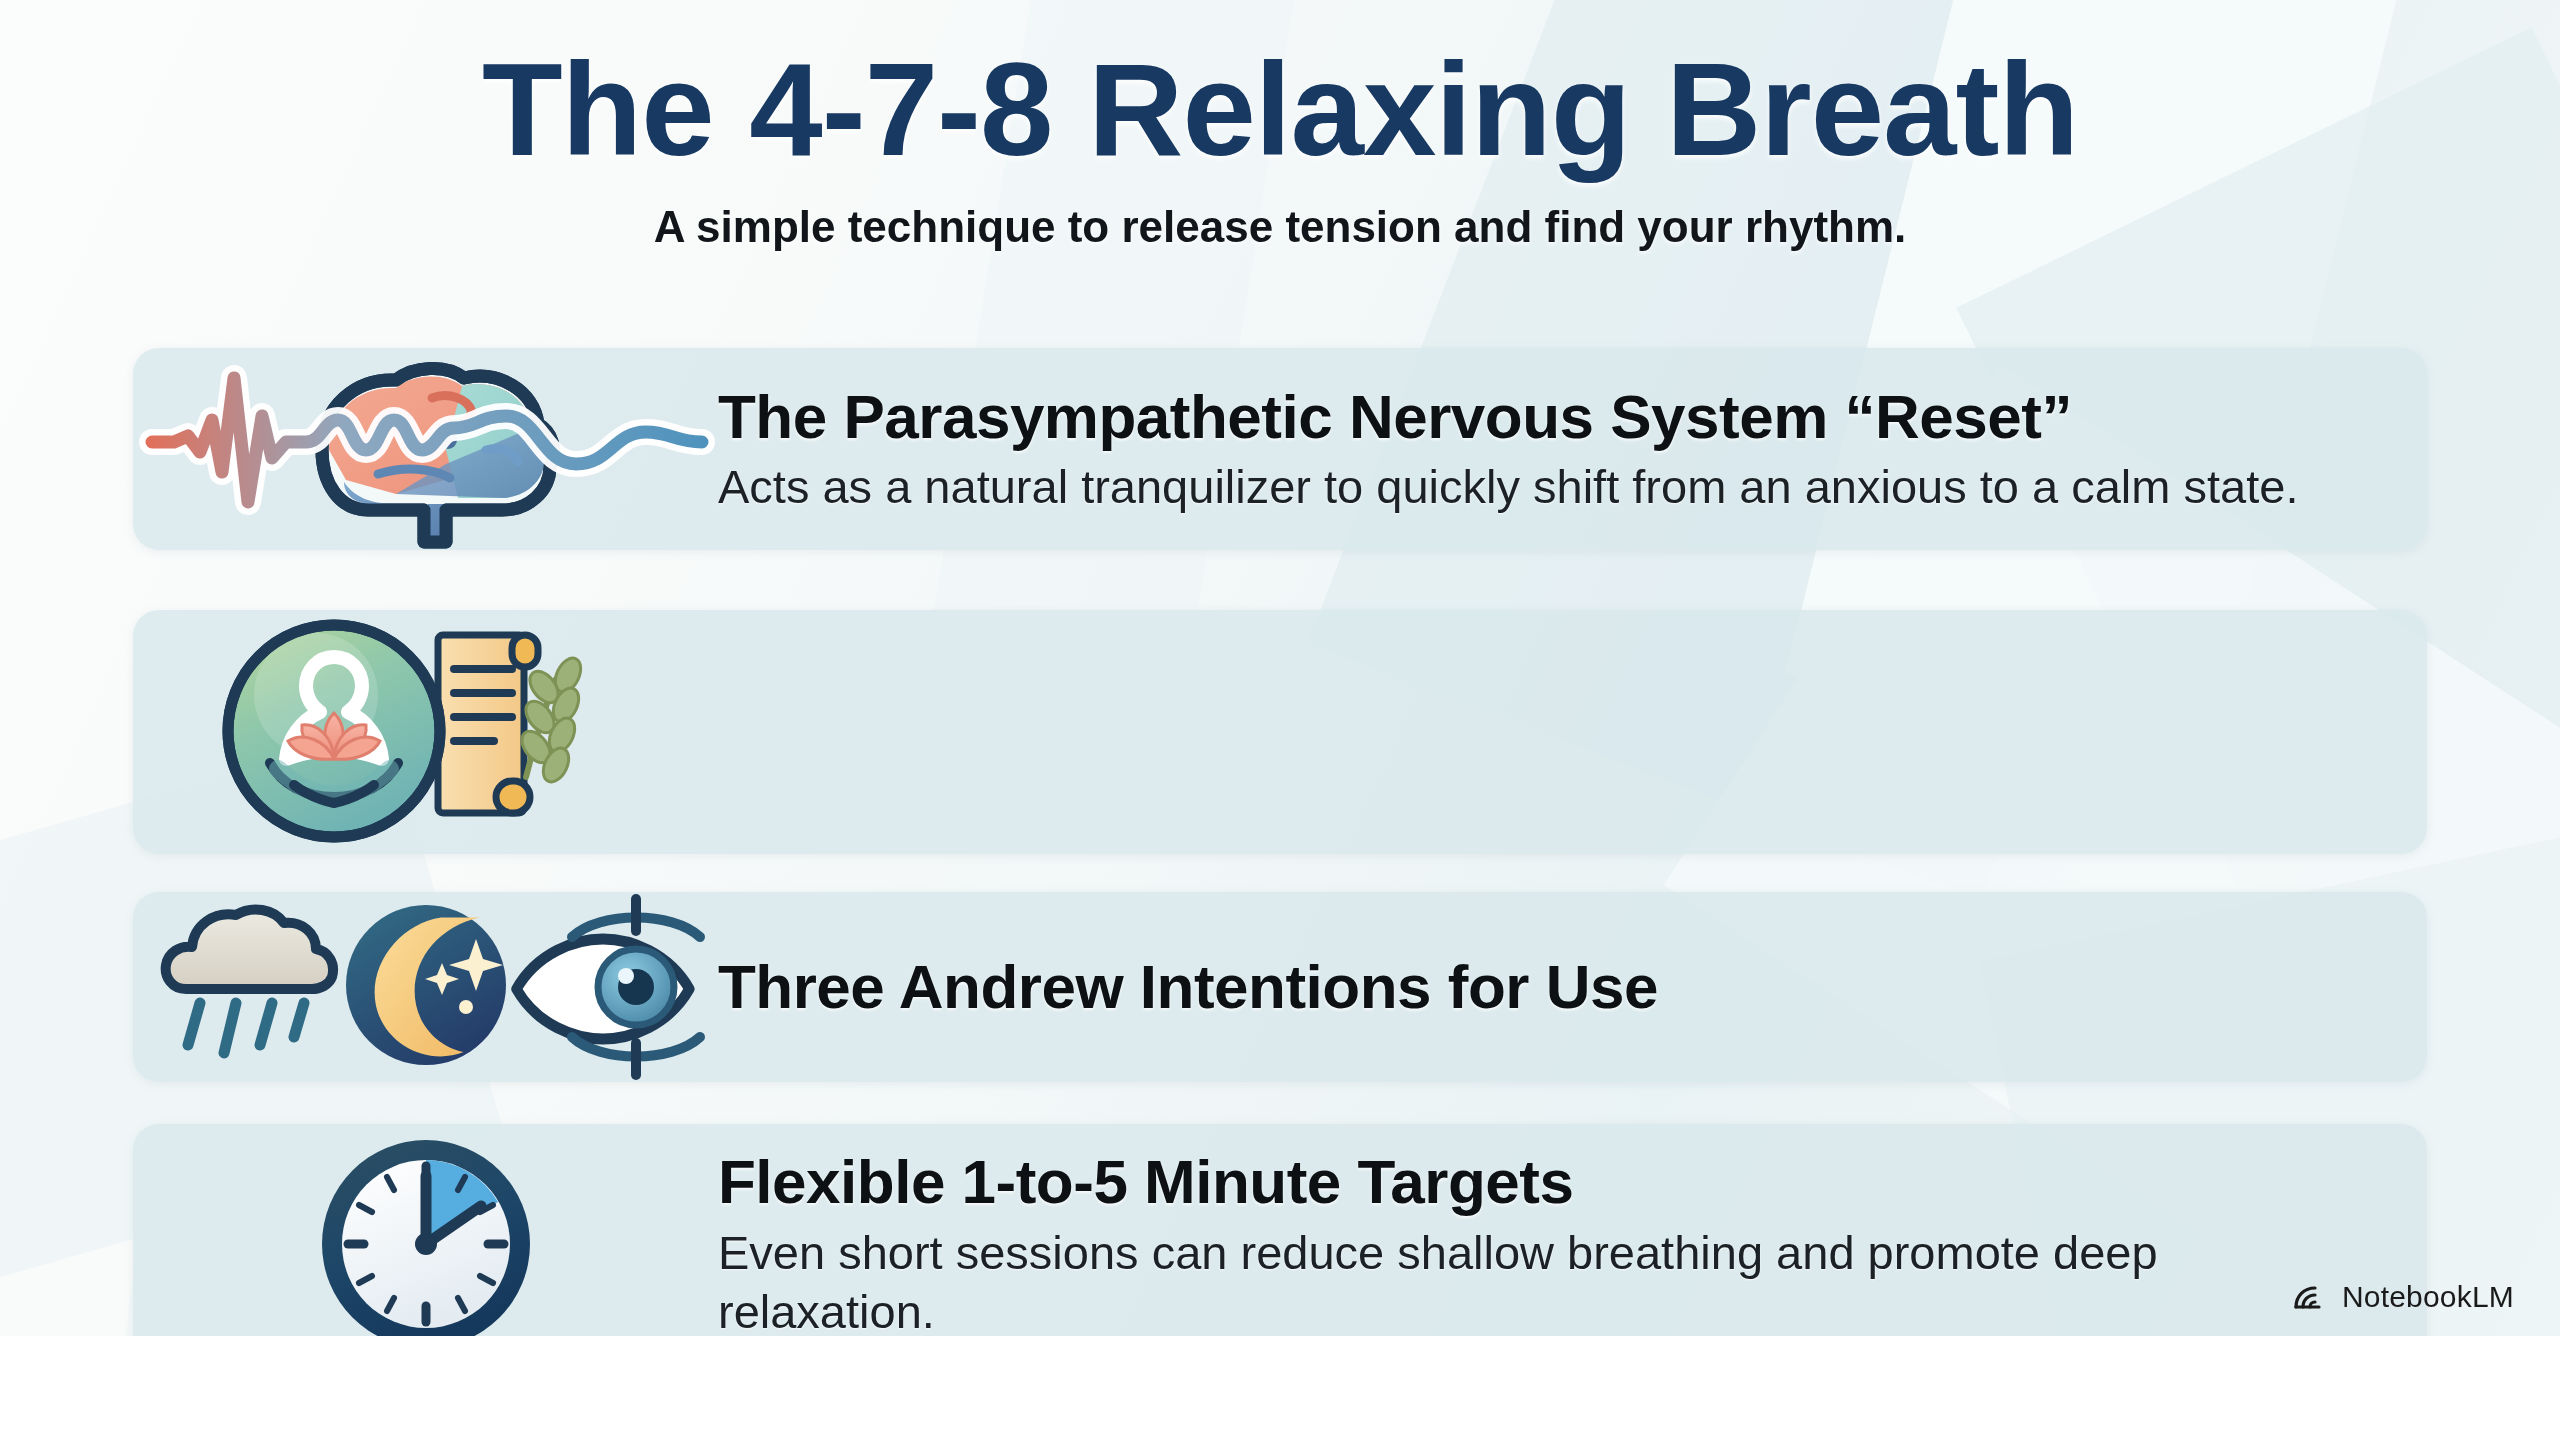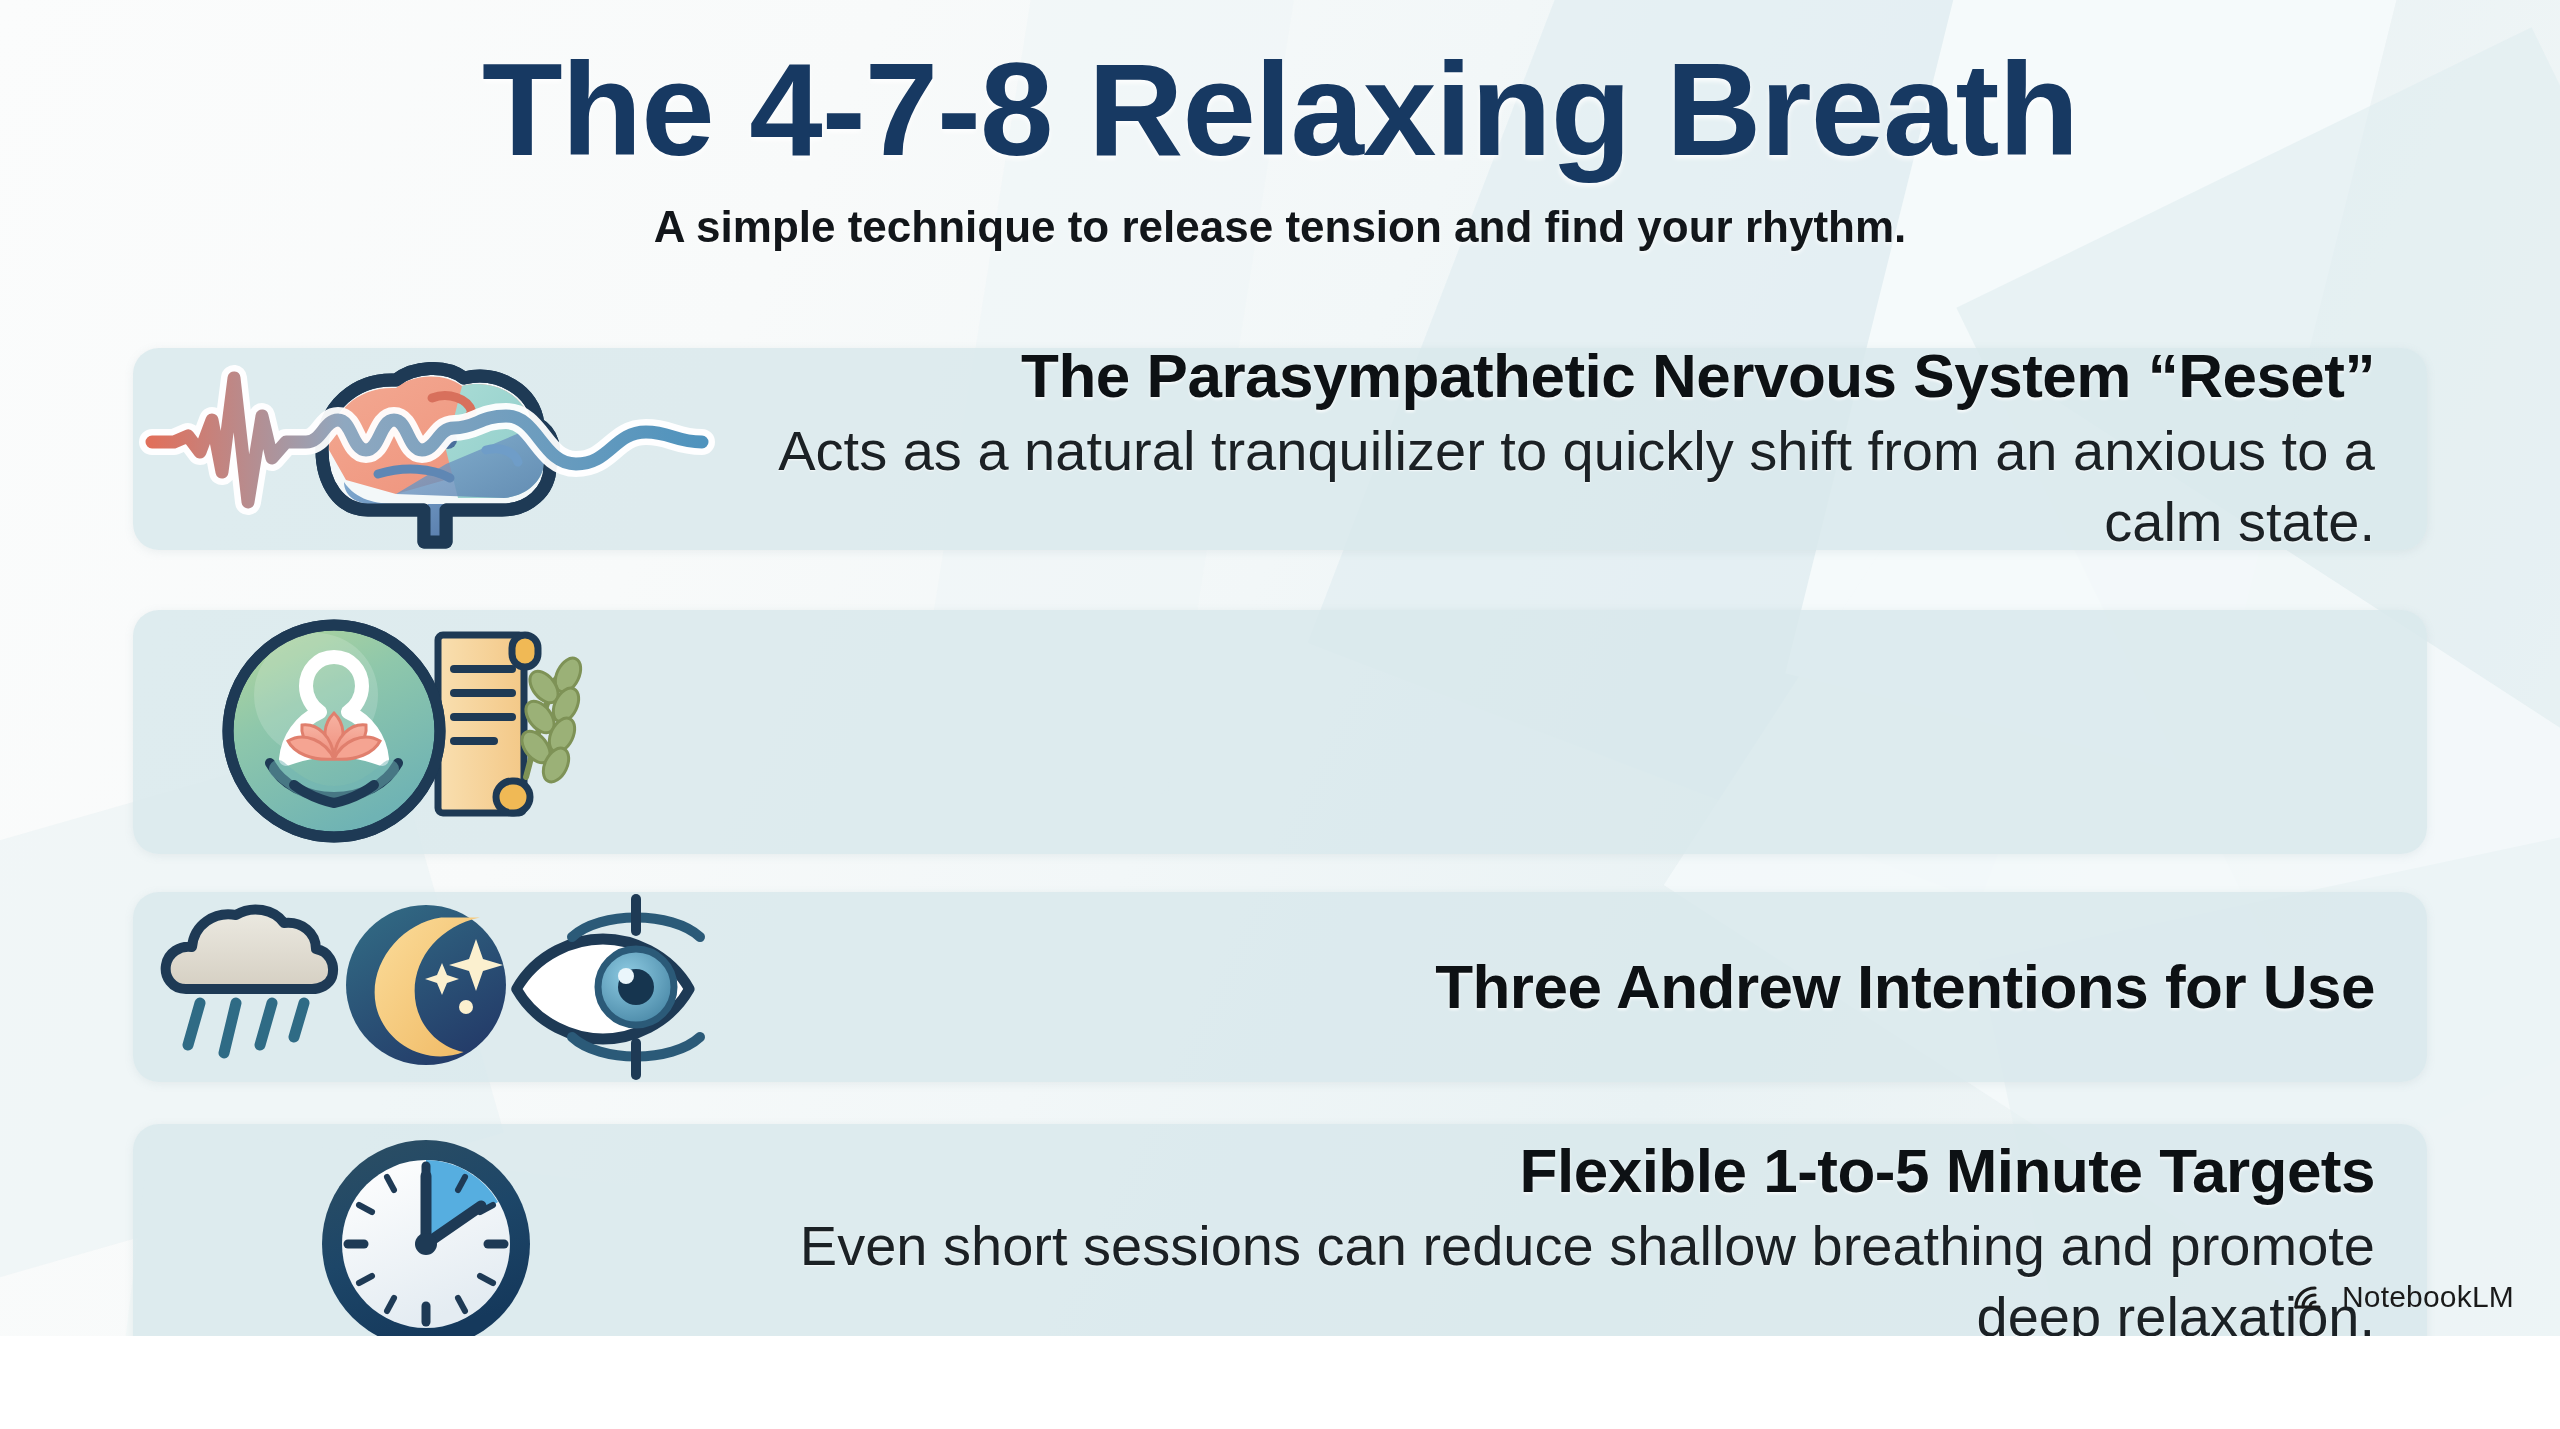--- a/index.html
+++ b/index.html
@@ -120,21 +120,20 @@
     text-shadow: 0 2px 4px rgba(255,255,255,.85);
   }
 
   
   .cards {
     position: absolute;
     top: 348px;
     left: 133px;
     width: 2294px;
     z-index: 4;
-    text-align: right;
   }
   .card {
     position: relative;
     box-sizing: border-box;
     width: 2294px;
     background: rgba(216,232,235,.82);
     border-radius: 26px;
     margin-bottom: 60px;
     display: flex;
     align-items: center;
@@ -161,21 +160,21 @@
     margin: 0;
     font-size: 62px;
     font-weight: 700;
     color: #0d1114;
     line-height: 1.12;
     letter-spacing: -.5px;
     text-shadow: 0 2px 3px rgba(255,255,255,.8);
   }
   .card-body {
     margin: 6px 0 0 0;
-    font-size: 56px;
+    font-size: 47px;
     font-weight: 400;
     color: #1b2125;
     line-height: 1.26;
     text-shadow: 0 1px 2px rgba(255,255,255,.8);
   }
 
   .icon-svg { display: block; overflow: visible; }
 
   
   .watermark {

